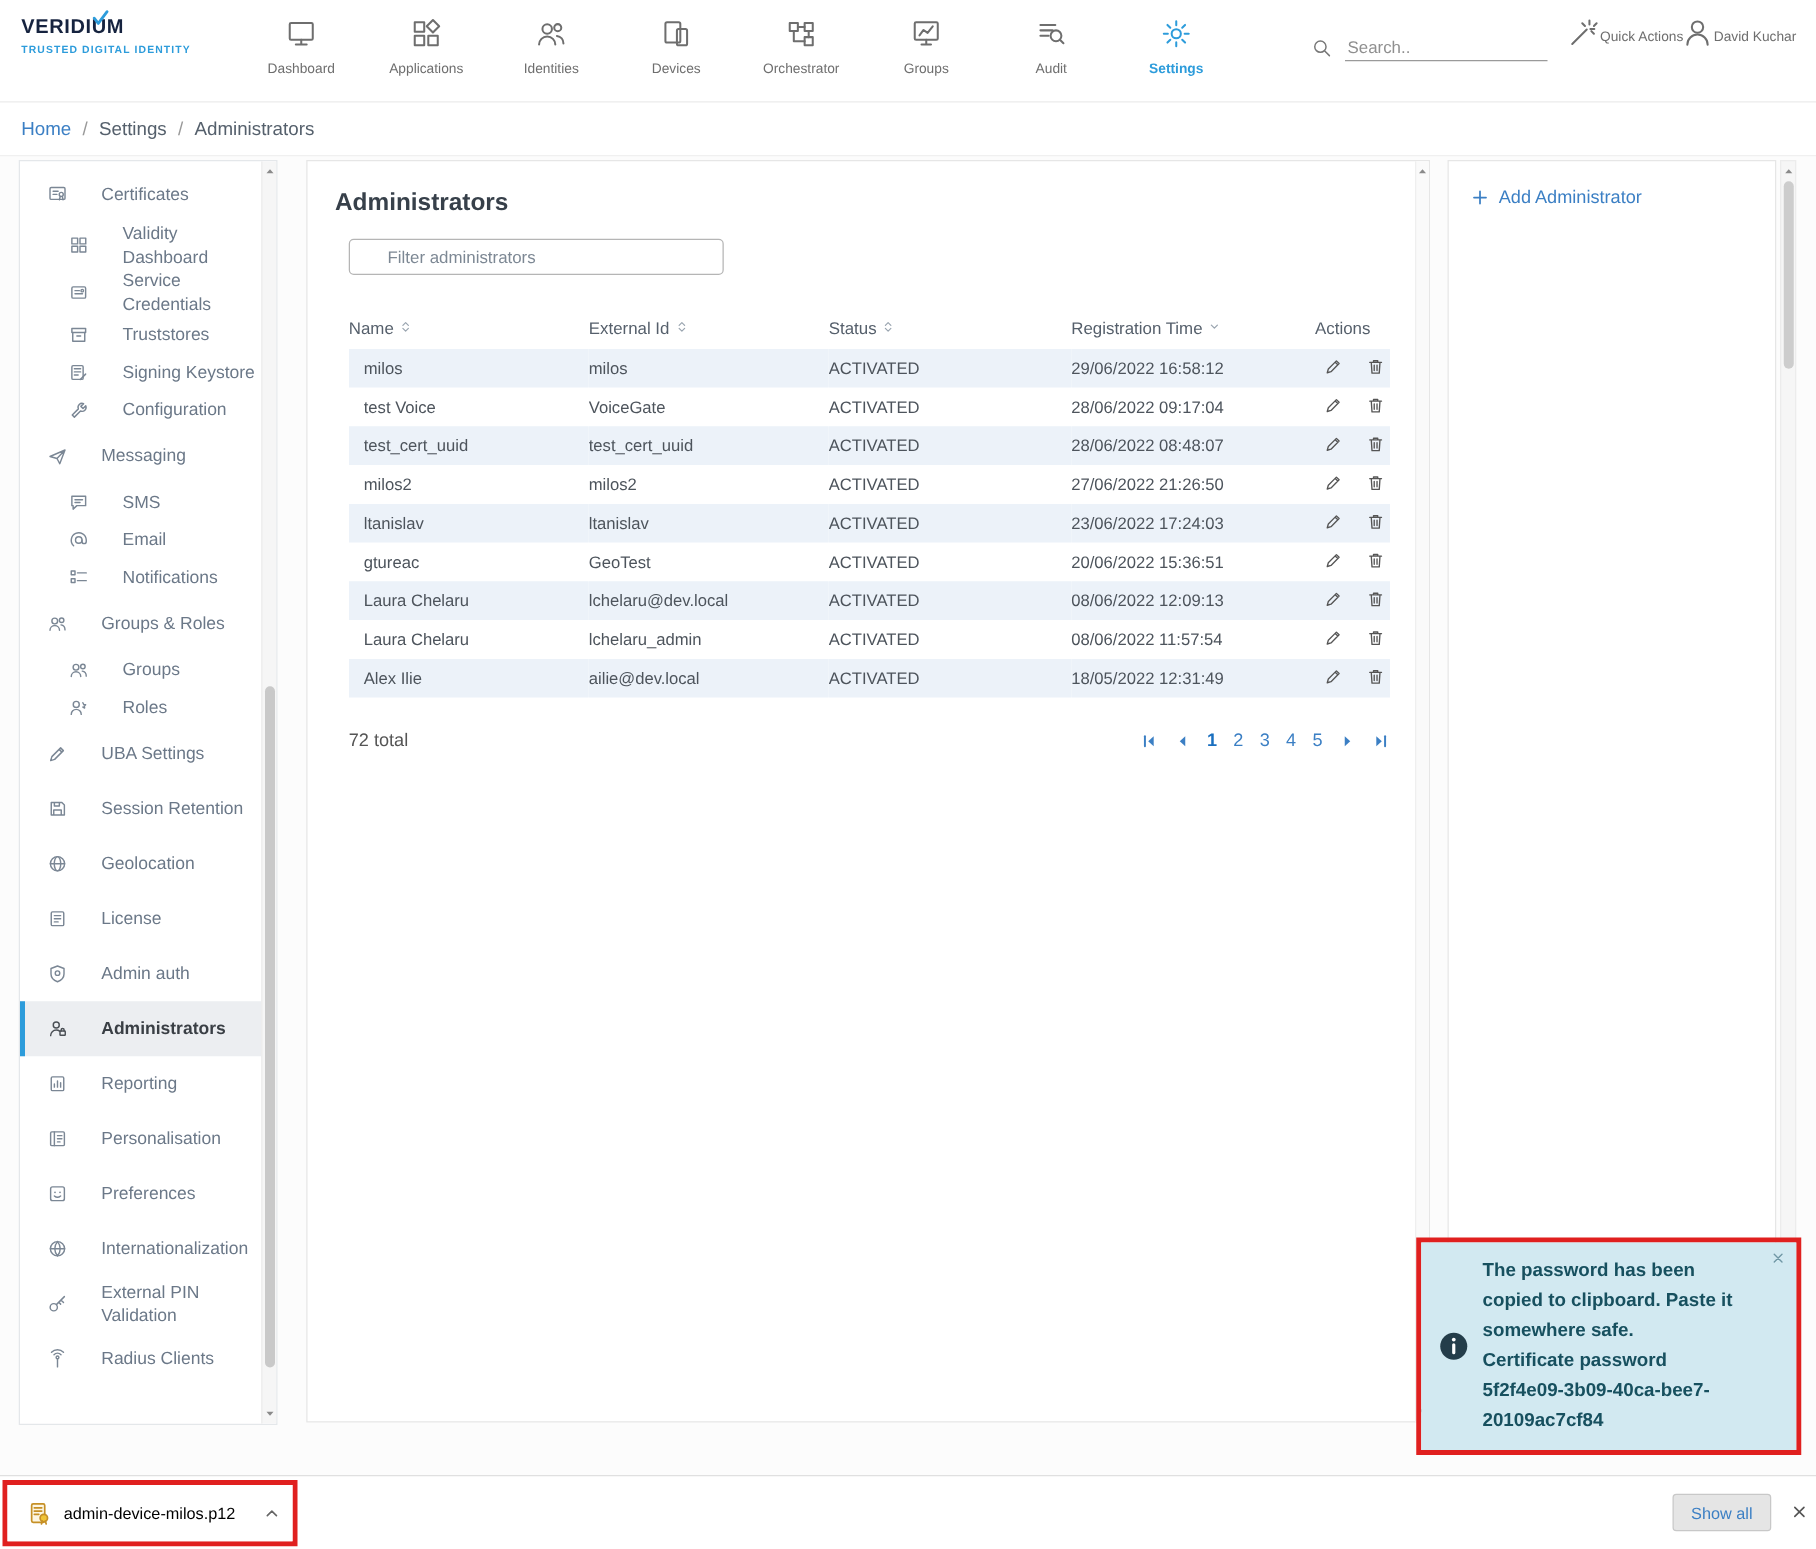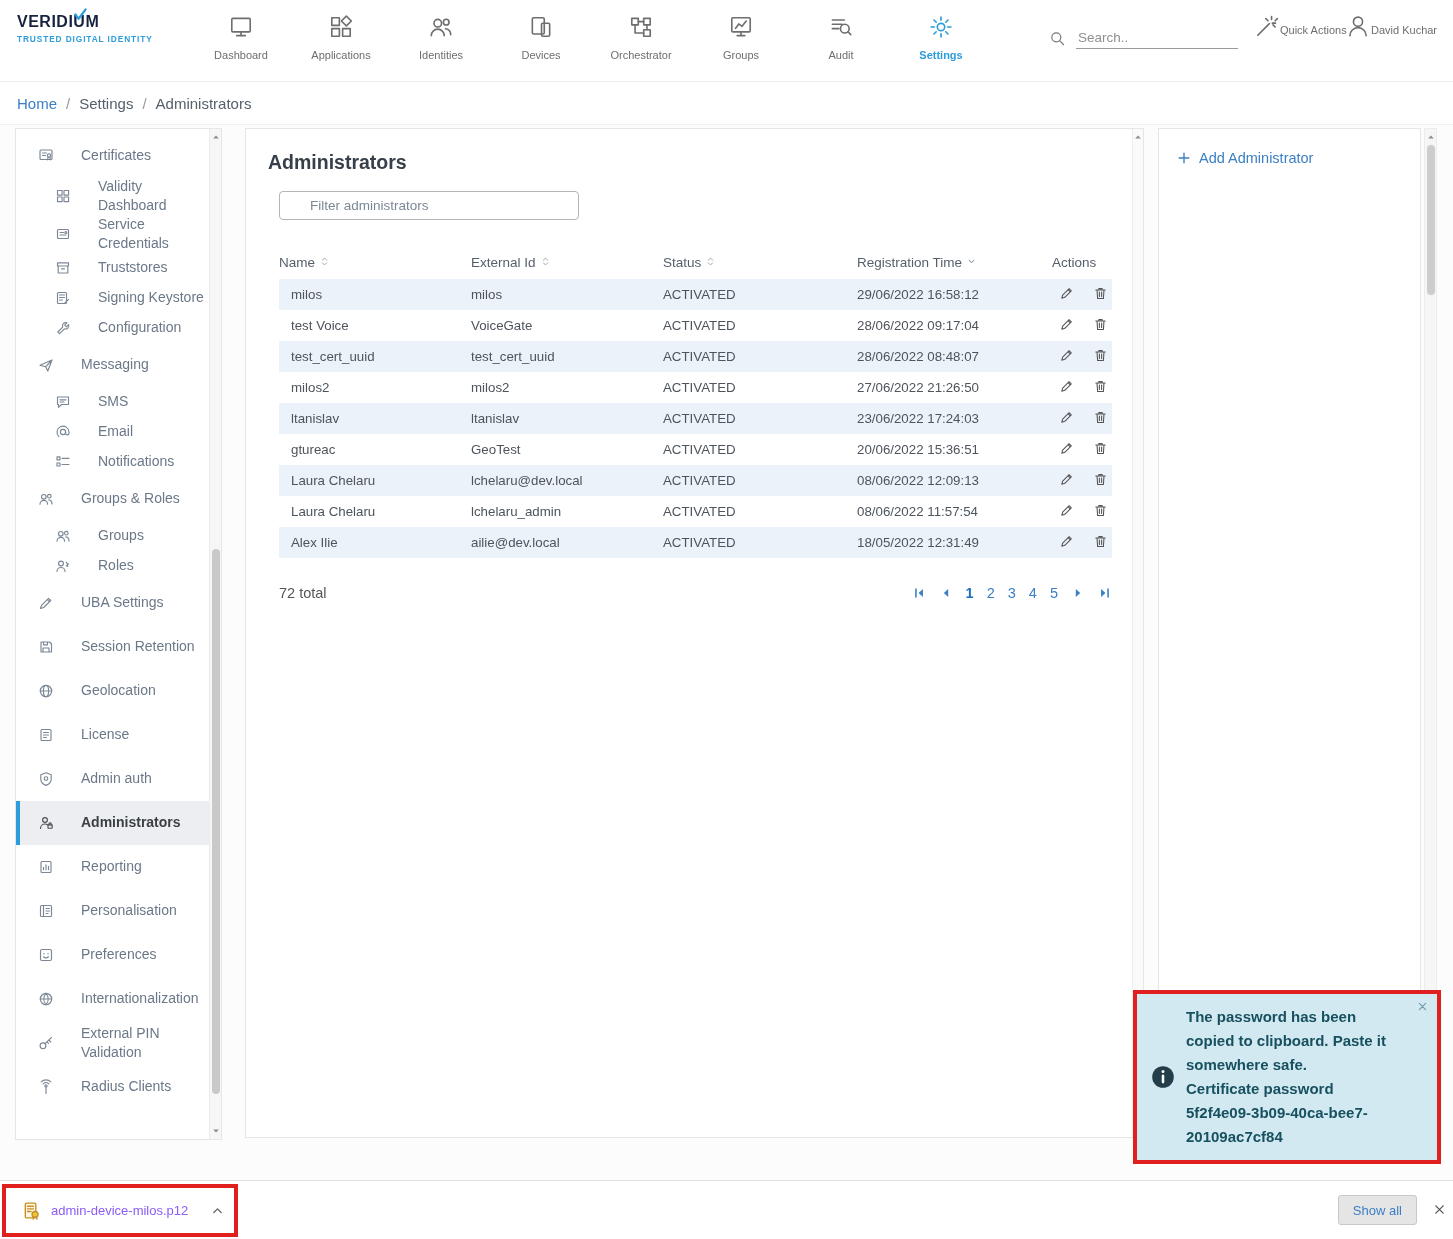--- a/index.html
+++ b/index.html
@@ -87,21 +87,21 @@
 .toast-annotation{position:absolute;left:1133px;top:990px;width:308px;height:174px;border:4px solid var(--annotation,#e0201f);z-index:40}
 .toast{width:100%;height:100%;background:var(--toast-bg,#d2e9f1);display:flex;align-items:center;gap:11px;padding:12px 14px;position:relative}
 .toast-icon{color:#243d4a;flex:0 0 auto}
 .toast-text{width:216px;font-size:15px;font-weight:bold;color:var(--toast-text,#17505f);line-height:1.6;word-wrap:break-word}
 .toast-close{position:absolute;top:7px;right:9px;color:#7097a5;cursor:pointer}
 
 
 .download-bar{position:absolute;left:0;right:0;bottom:0;height:59px;background:#fff;border-top:1px solid #e0e0e0;z-index:30}
 .download-annotation{position:absolute;left:2px;top:3px;width:236px;height:53px;border:4px solid var(--annotation,#e0201f)}
 .download-item{width:100%;height:100%;display:flex;align-items:center;background:#fff;cursor:pointer;padding:0 10px 0 16px}
-.dl-name{font-size:13px;color:#8b5cf6;margin-left:10px;white-space:nowrap}
+.dl-name{font-size:13px;color:#000000;margin-left:10px;white-space:nowrap}
 .dl-chevron{margin-left:auto;color:#666;cursor:pointer}
 .show-all{position:absolute;right:36px;top:14px;height:30px;padding:0 14px;background:#e5e5e5;border:1px solid #c8c8c8;border-radius:3px;color:var(--link,#3b7fc4);font:13px "Liberation Sans",sans-serif;cursor:pointer}
 .bar-close{position:absolute;right:7px;top:22px;color:#555;cursor:pointer}
 </style>
 </head>
 <body>
 
 <div class="topnav">
   <div class="logo">
     <div class="logo-name">

